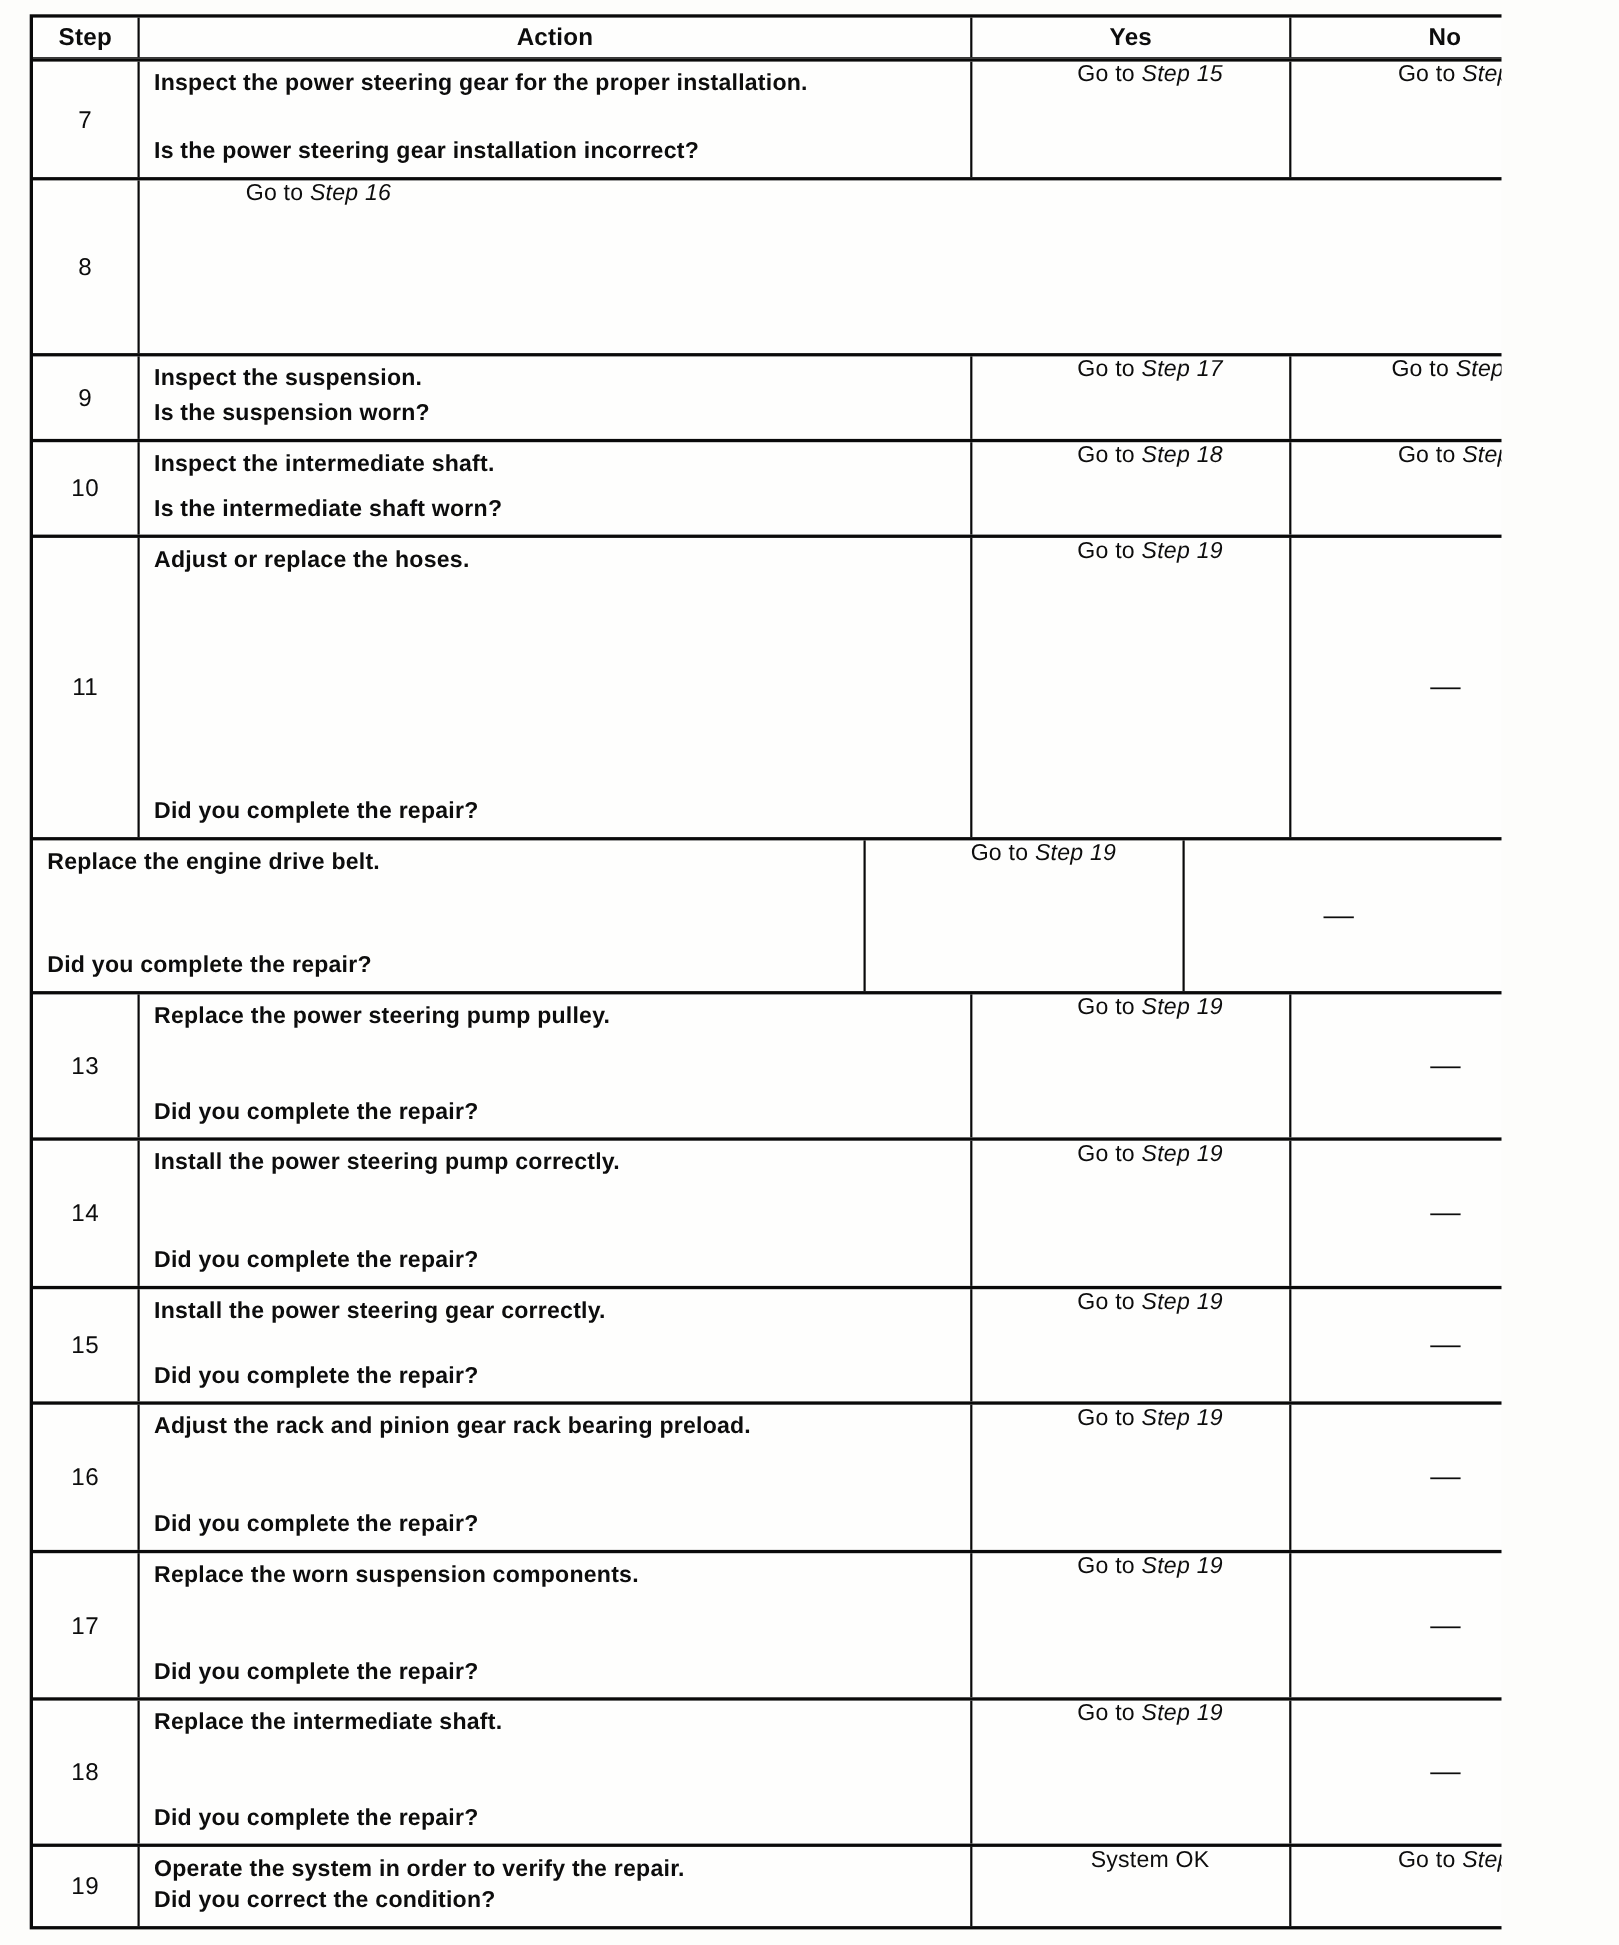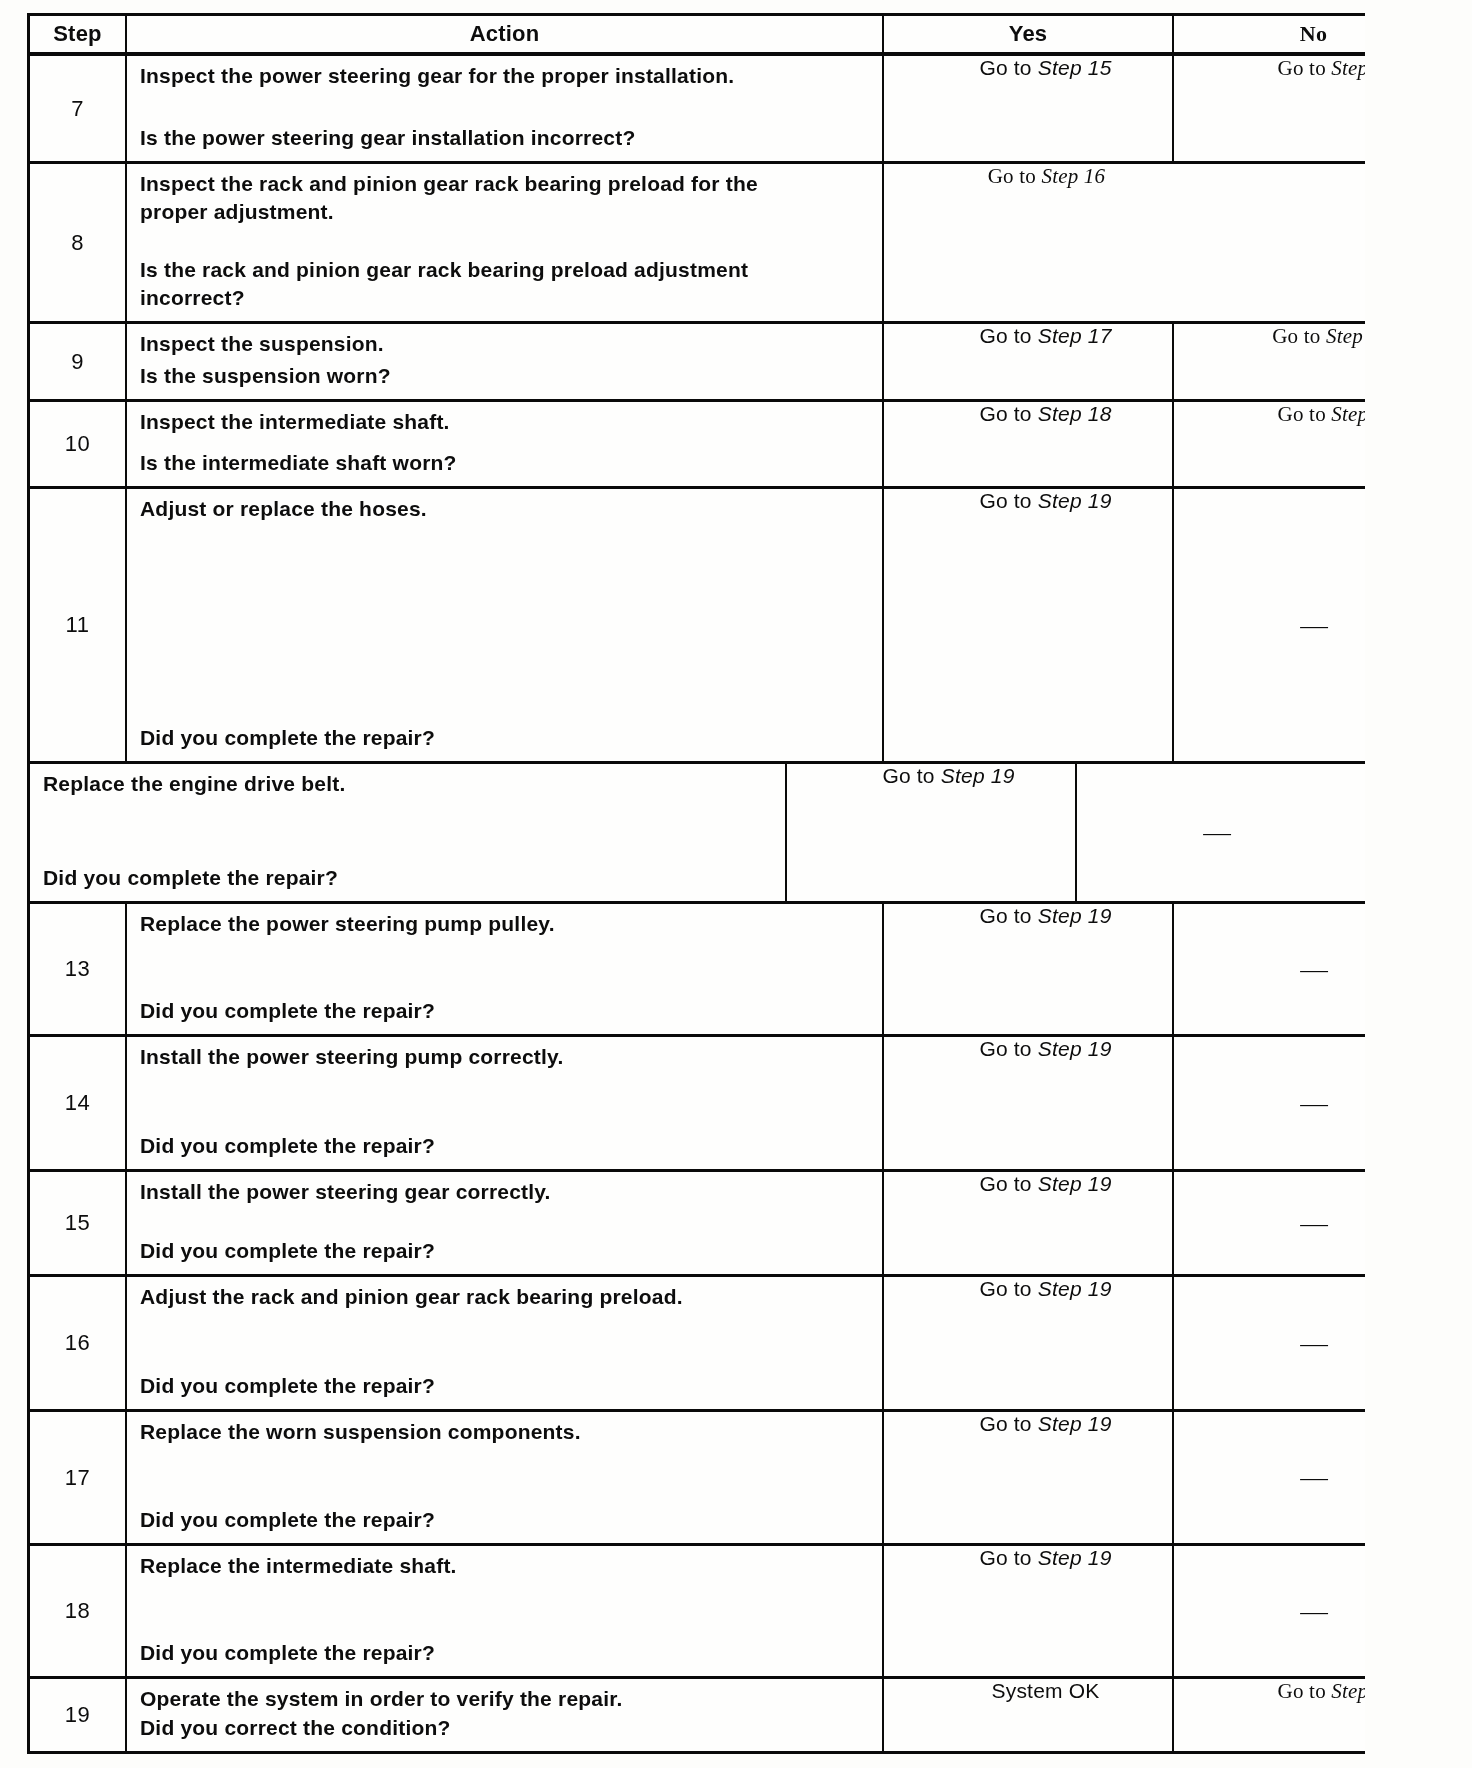--- a/index.html
+++ b/index.html
@@ -24,21 +24,21 @@
     box-sizing: border-box;
     border-top: 3px solid #0a0a0a;
   }
   .row:first-child { border-top: none; }
 
   .cell {
     box-sizing: border-box;
     border-right: 2.5px solid #0a0a0a;
     position: relative;
   }
-  .cell:last-child { border-right: none; font-family: Liberation Serif, serif; }
+  .cell:last-child { border-right: none; }
 
   .c-step   { width: 97px;  }
   .c-action { width: 757px; }
   .c-yes    { width: 290px; }
   .c-no     { width: 279px; }
 
   
   .row.header { height: 37px; border-bottom: 1px solid #0a0a0a; }
   .row.header .cell {
     display: flex; align-items: center; justify-content: center;
@@ -102,26 +102,20 @@
       <div class="cell c-yes gotocell">
         <div><span>Go to</span><span class="sp"> </span><i>Step 15</i></div>
       </div>
       <div class="cell c-no gotocell">
         <div><span>Go to</span><span class="sp"> </span><i>Step 8</i></div>
       </div>
     </div>
 
     <div class="row" style="height:160px">
       <div class="cell c-step stepcell">8</div>
-      <div class="cell c-action actioncell">
-        <div class="act-text">Inspect the rack and pinion gear rack bearing preload for the
-proper adjustment.</div>
-        <div class="act-question">Is the rack and pinion gear rack bearing preload adjustment
-incorrect?</div>
-      </div>
       <div class="cell c-yes gotocell">
         <div><span>Go to</span><span class="sp"> </span><i>Step 16</i></div>
       </div>
     </div>
 
     <div class="row" style="height:78px">
       <div class="cell c-step stepcell">9</div>
       <div class="cell c-action actioncell">
         <div class="act-text">Inspect the suspension.</div>
         <div class="act-question">Is the suspension worn?</div>

